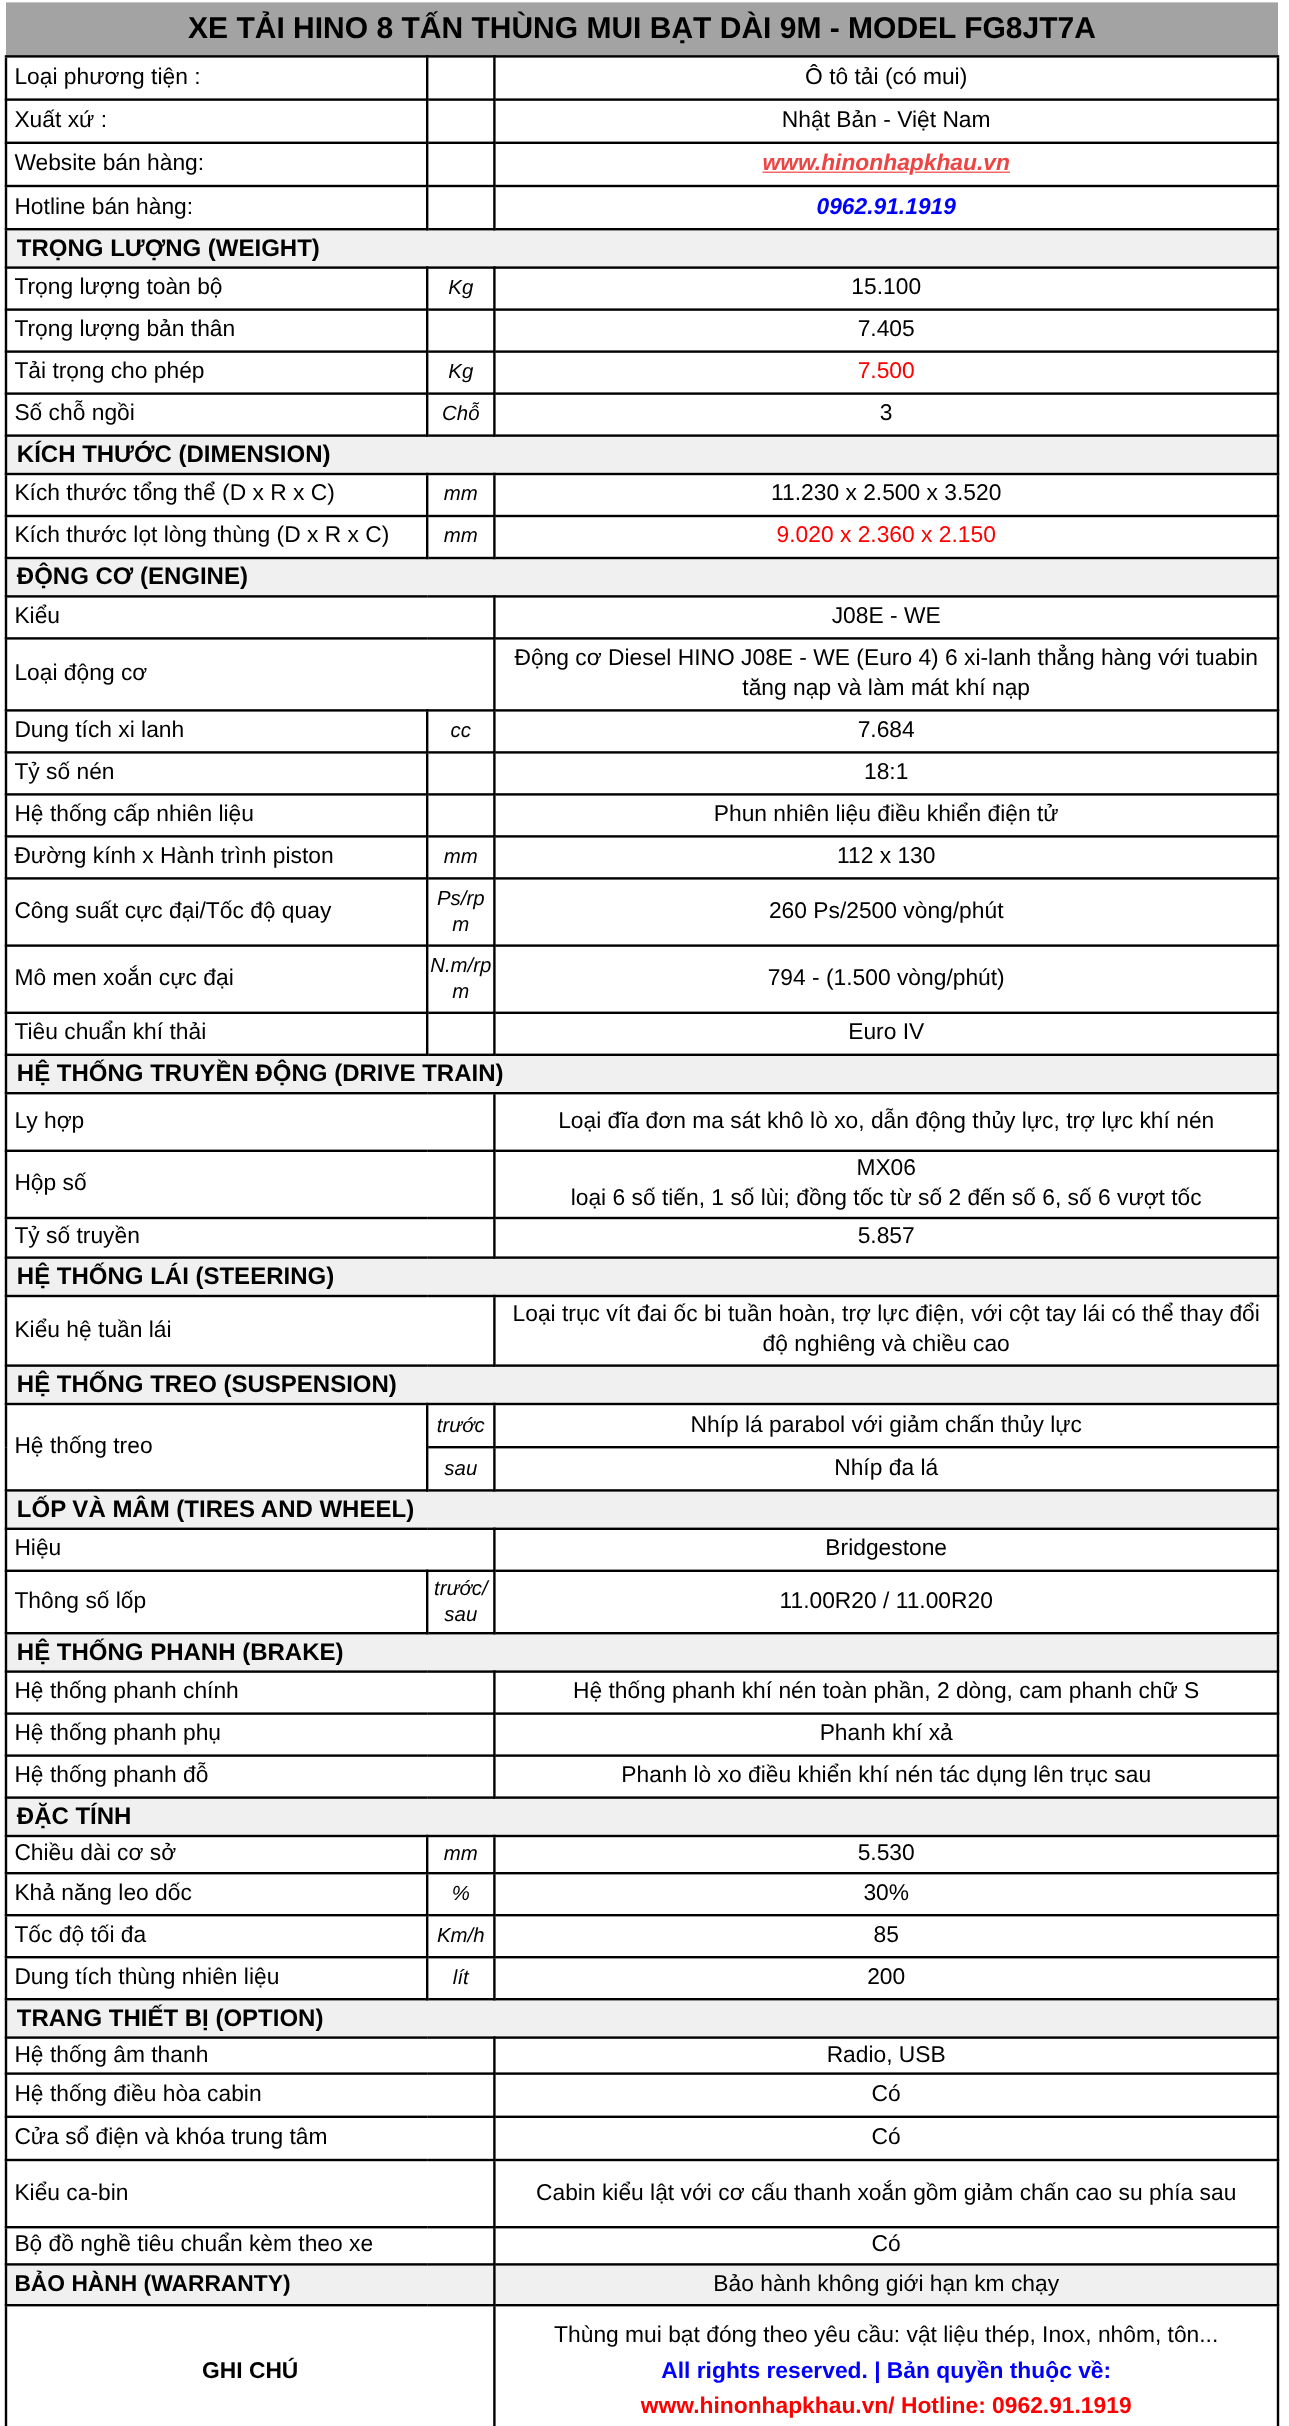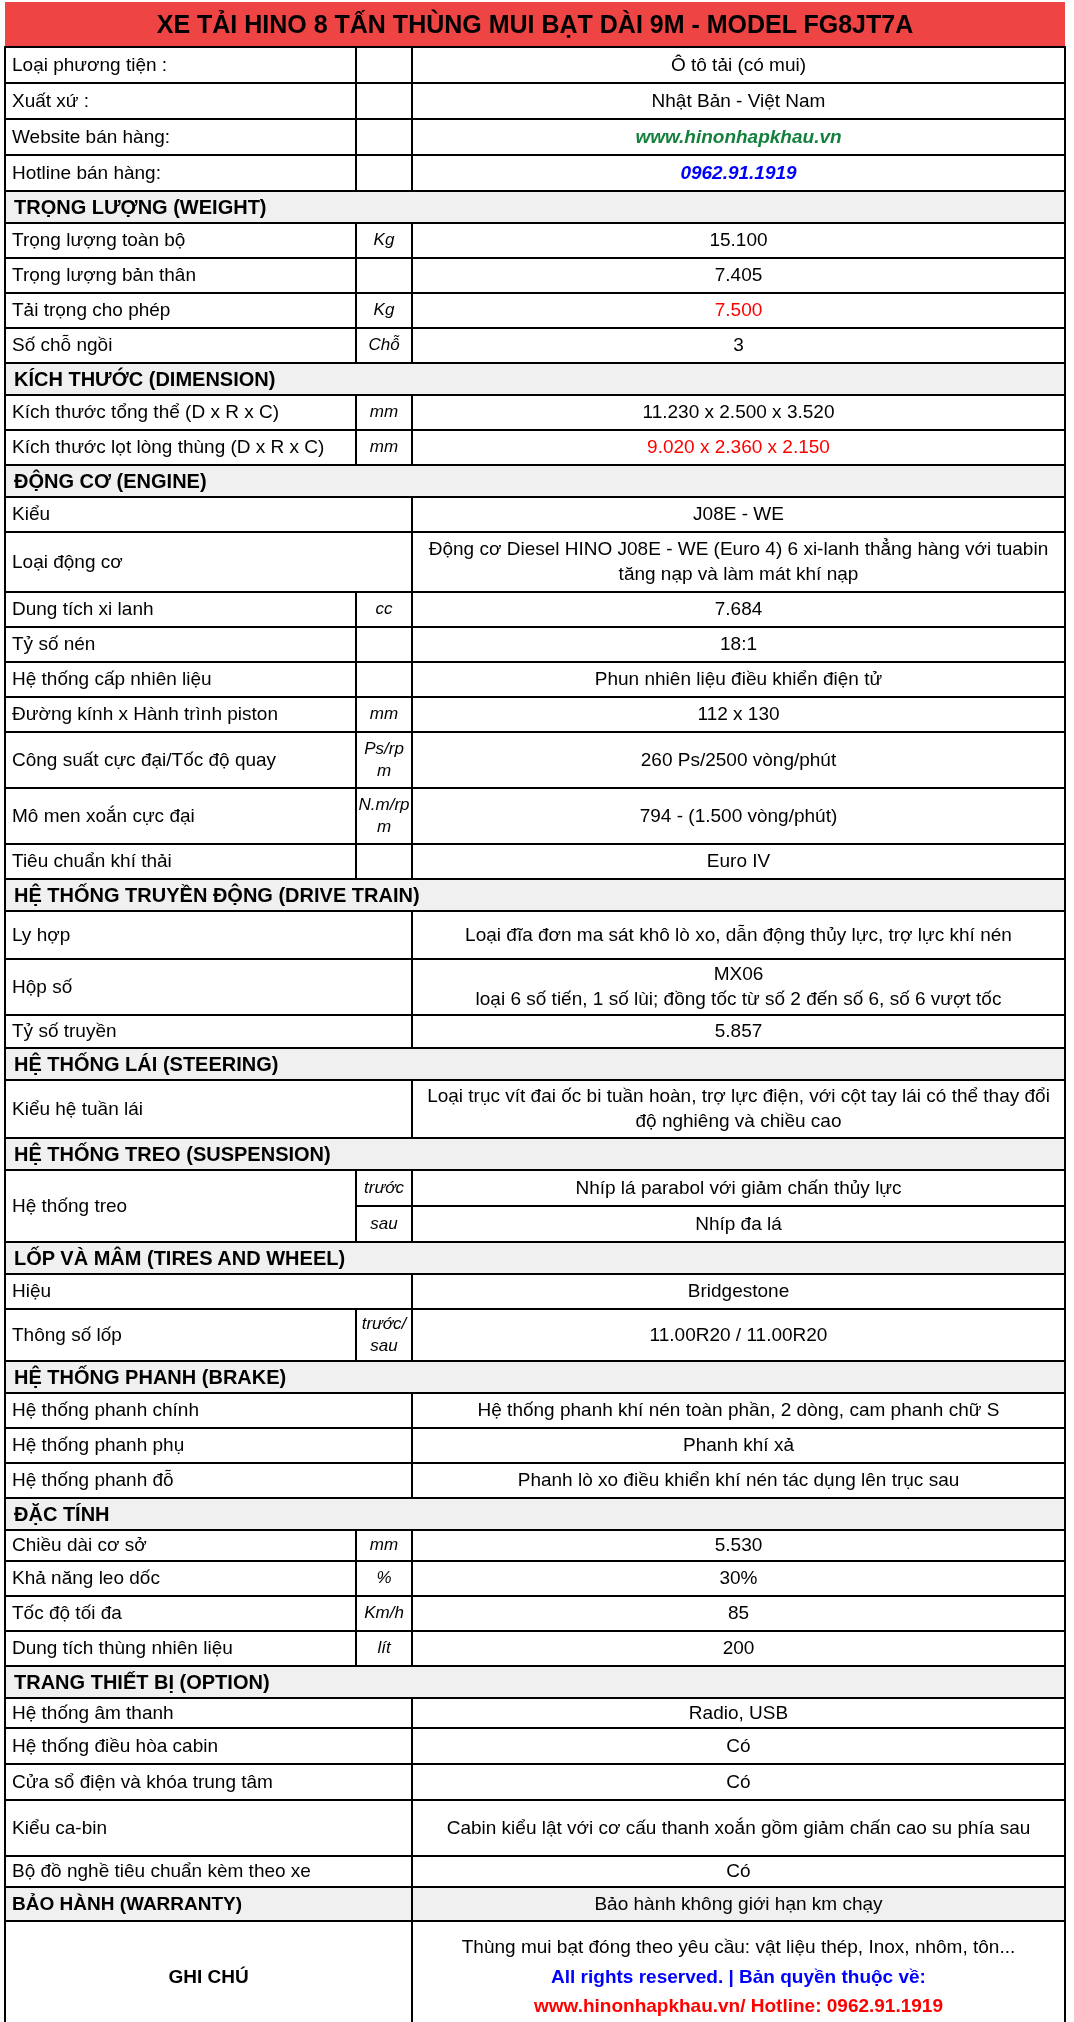--- a/index.html
+++ b/index.html
@@ -9,30 +9,30 @@
   }
   .sheet{position:absolute;left:4px;top:2px;width:1062px}
   table{border-collapse:collapse;width:100%;table-layout:fixed}
   col.c-label{width:351px}
   col.c-unit{width:56px}
   td{
     border:2px solid #000;font-size:19px;line-height:1.3;
     vertical-align:middle;padding:2px 6px;word-wrap:break-word;
   }
   .title-cell{
-    border:none;border-bottom:2px solid #000;background:#ef4444;
+    border:none;border-bottom:2px solid #000;background:#a3a3a3;
     font-weight:bold;font-size:25px;text-align:center;height:40px;
   }
   tr.section-row{height:30px}
   .sec{background:#f0f0f0;font-weight:bold;font-size:20px;padding:2px 8px;text-align:left}
   .lbl{text-align:left;padding:2px 6px}
   .unit{font-style:italic;font-size:17px;text-align:center;padding:2px 1px;overflow-wrap:anywhere}
   .val{text-align:center}
   .red{color:#ff0000}
-  .link{color:#15803d;font-weight:bold;font-style:italic;}
+  .link{color:#ef4444;font-weight:bold;font-style:italic;text-decoration:underline}
   .blue-bi{color:#0000ff;font-weight:bold;font-style:italic}
   .blue-bold{color:#0000ff;font-weight:bold}
   .red-bold{color:#ff0000;font-weight:bold}
   .bold{font-weight:bold}
   .bold-center{font-weight:bold;text-align:center}
   tr.gray td{background:#f0f0f0}
   tr.note-row td{padding-top:8px;padding-bottom:8px}
   tr.note-row .val div{margin:5px 0}
   tr:last-child td{border-bottom-width:3px}
 </style>

